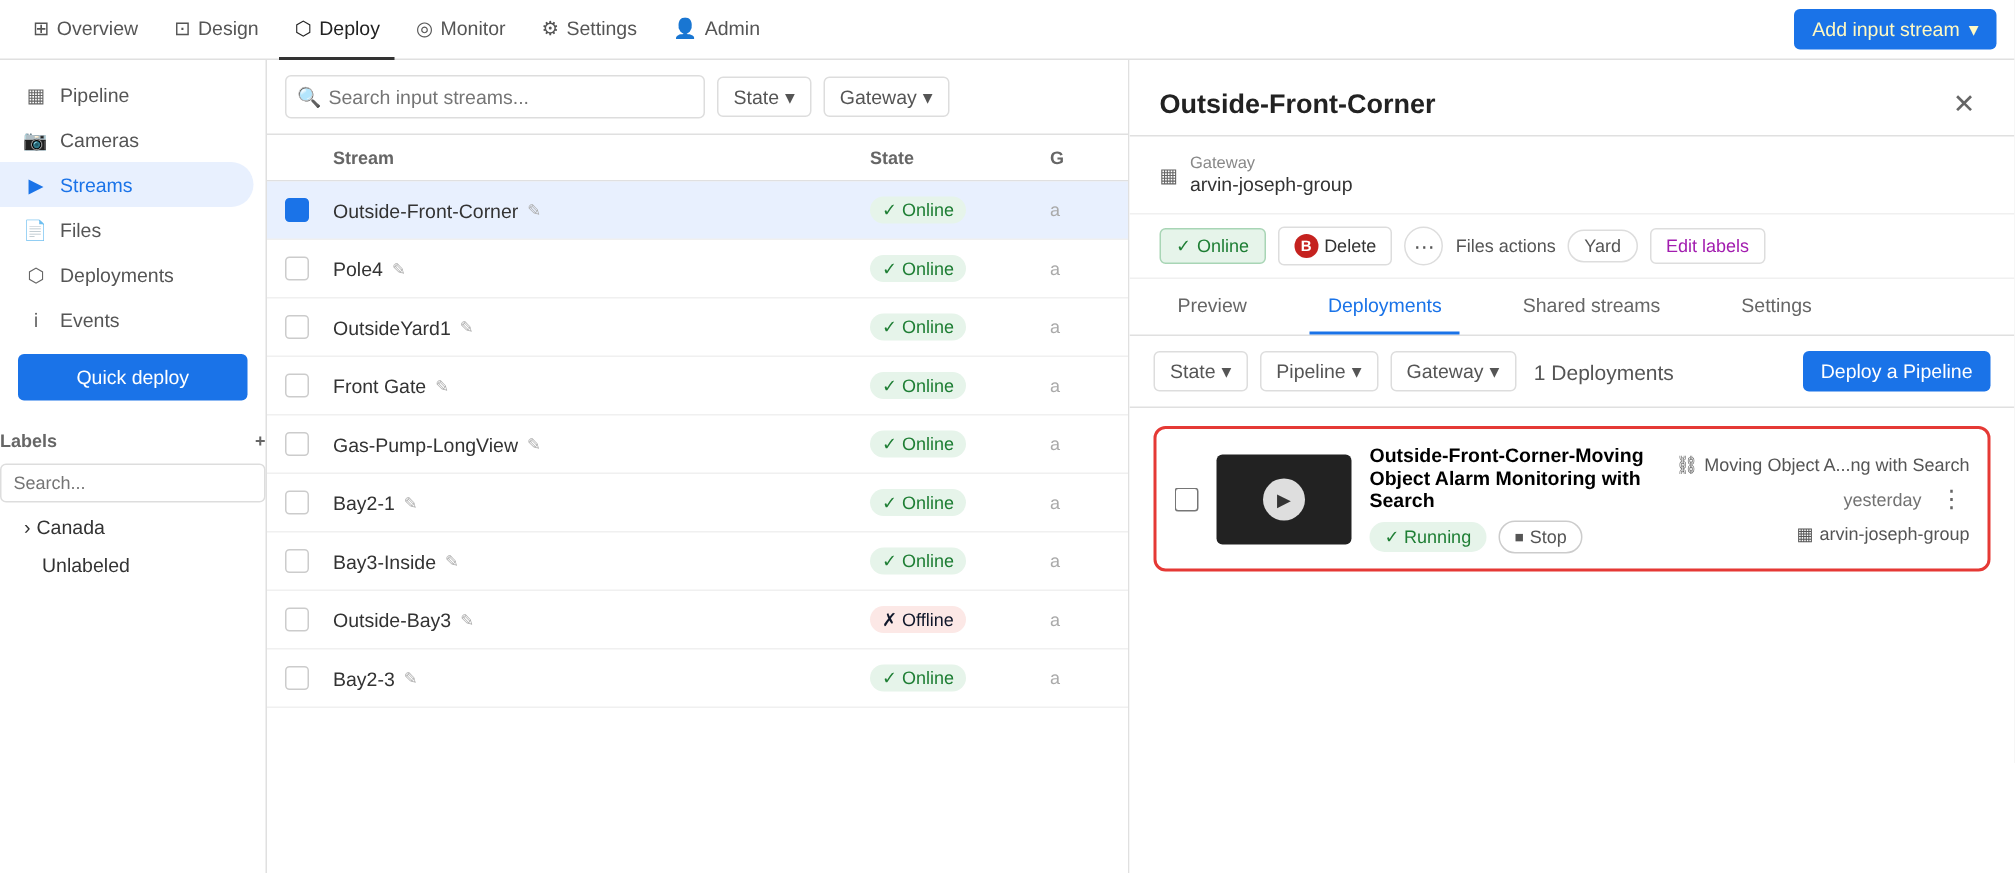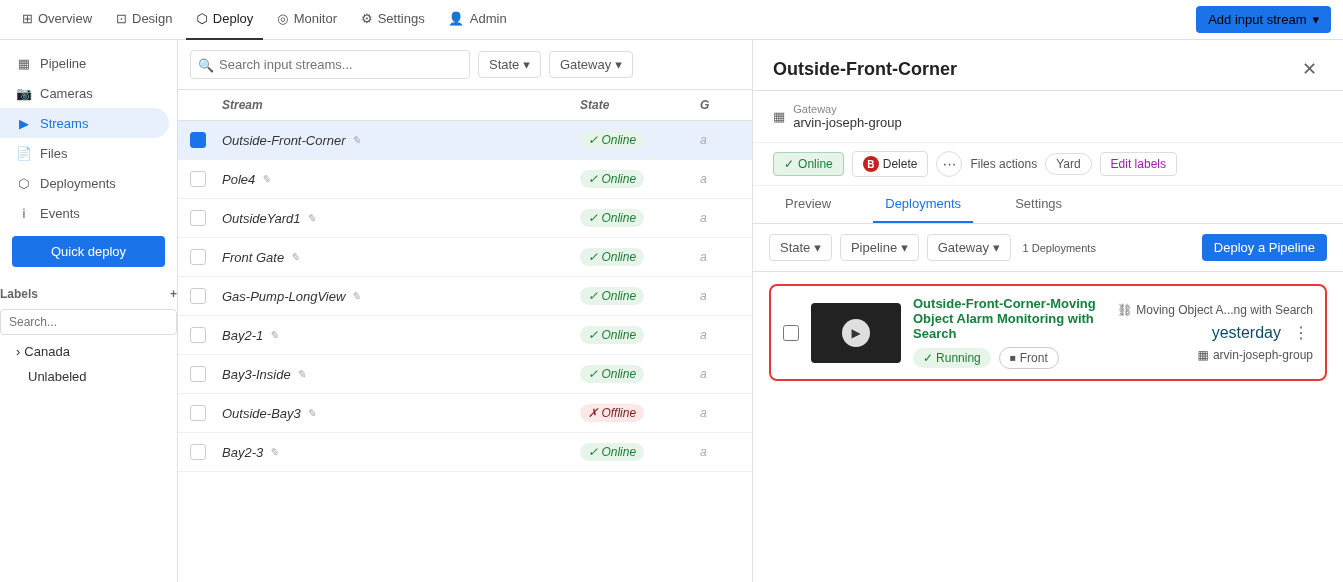--- a/index.html
+++ b/index.html
@@ -9,21 +9,21 @@
     .top-nav {
       display: flex; align-items: center; background: #fff; border-bottom: 1px solid #e0e0e0;
       height: 40px; padding: 0 12px; gap: 4px; position: relative;
     }
     .top-nav-item {
       display: flex; align-items: center; gap: 5px; padding: 0 10px; height: 40px;
       cursor: pointer; font-size: 13px; color: #555; border-bottom: 2px solid transparent;
     }
     .top-nav-item.active { color: #222; border-bottom: 2px solid #333; font-weight: 500; }
     .add-input-btn {
-      margin-left: auto; background: #1a73e8; color: #000000; border: none; border-radius: 4px;
+      margin-left: auto; background: #1a73e8; color: #fef9c3; border: none; border-radius: 4px;
       padding: 6px 12px; cursor: pointer; font-size: 13px; display: flex; align-items: center; gap: 6px;
     }
 
     
     .main-layout { display: flex; height: calc(582px - 40px); }
 
     
     .sidebar {
       width: 178px; background: #fff; border-right: 1px solid #e0e0e0;
       display: flex; flex-direction: column; padding: 8px 0; flex-shrink: 0;
@@ -54,30 +54,30 @@
     .stream-list-toolbar { display: flex; align-items: center; gap: 8px; padding: 10px 12px; border-bottom: 1px solid #e0e0e0; }
     .search-input-wrap { position: relative; flex: 1; max-width: 280px; }
     .search-input-wrap input { width: 100%; border: 1px solid #ddd; border-radius: 4px; padding: 6px 8px 6px 28px; font-size: 13px; outline: none; color: #555; }
     .search-icon { position: absolute; left: 8px; top: 50%; transform: translateY(-50%); color: #888; font-size: 13px; }
     .filter-btn {
       border: 1px solid #ddd; border-radius: 4px; padding: 5px 10px; background: #fff;
       font-size: 13px; cursor: pointer; display: flex; align-items: center; gap: 4px; color: #555;
     }
 
     
-    .stream-table { flex: 1; overflow-y: auto; font-style: italic; }
+    .stream-table { flex: 1; overflow-y: auto; }
     .table-header { display: grid; grid-template-columns: 32px 1fr 120px 40px; padding: 8px 12px; border-bottom: 1px solid #e0e0e0; font-size: 12px; font-weight: 600; color: #666; }
     .table-row { display: grid; grid-template-columns: 32px 1fr 120px 40px; padding: 10px 12px; border-bottom: 1px solid #f0f0f0; align-items: center; cursor: pointer; }
     .table-row.selected { background: #e8f0fe; }
     .checkbox { width: 16px; height: 16px; border: 1.5px solid #ccc; border-radius: 3px; cursor: pointer; }
     .stream-name { font-size: 13px; color: #333; display: flex; align-items: center; gap: 6px; }
     .edit-icon { color: #aaa; font-size: 11px; }
     .status-badge { display: inline-flex; align-items: center; gap: 3px; font-size: 12px; padding: 2px 8px; border-radius: 12px; }
     .status-online { background: #e6f4ea; color: #1e7e34; }
-    .status-offline { background: #fce8e6; color: #7f1d1d; }
+    .status-offline { background: #fce8e6; color: #0f172a; }
 
     
     .detail-panel { width: 590px; background: #fff; display: flex; flex-direction: column; flex-shrink: 0; overflow-y: auto; }
     .detail-header { display: flex; align-items: center; justify-content: space-between; padding: 16px 20px 8px; border-bottom: 1px solid #e0e0e0; }
     .detail-title { font-size: 18px; font-weight: 600; color: #222; }
     .close-btn { background: none; border: none; cursor: pointer; font-size: 18px; color: #666; padding: 2px 6px; }
     .detail-meta { padding: 12px 20px; display: flex; align-items: center; gap: 8px; border-bottom: 1px solid #f0f0f0; }
     .gateway-meta { display: flex; align-items: center; gap: 8px; }
     .gateway-icon { color: #666; }
     .gateway-info { display: flex; flex-direction: column; }
@@ -91,35 +91,35 @@
     .more-btn { background: none; border: 1px solid #ddd; border-radius: 50%; width: 26px; height: 26px; cursor: pointer; display: flex; align-items: center; justify-content: center; font-size: 14px; color: #555; }
 
     
     .detail-tabs { display: flex; border-bottom: 1px solid #e0e0e0; padding: 0 20px; gap: 30px; }
     .detail-tab { padding: 10px 12px; cursor: pointer; font-size: 13px; color: #666; border-bottom: 2px solid transparent; }
     .detail-tab.active { color: #1a73e8; border-bottom: 2px solid #1a73e8; font-weight: 500; }
 
     
     .deployments-toolbar { display: flex; align-items: center; gap: 8px; padding: 10px 16px; border-bottom: 1px solid #e0e0e0; }
     .deploy-pipeline-btn { margin-left: auto; background: #1a73e8; color: #fff; border: none; border-radius: 4px; padding: 6px 12px; cursor: pointer; font-size: 13px; white-space: nowrap; }
-    .deployments-count { font-size: 11px; color: #555; margin-left: 4px; }
+    .deployments-count { font-size: 14px; color: #555; margin-left: 4px; }
 
     
     .deployment-card { margin: 12px 16px; border: 2px solid #e53935; border-radius: 8px; display: flex; align-items: center; padding: 10px 12px; gap: 12px; }
     .deployment-thumbnail { width: 90px; height: 60px; background: #222; border-radius: 4px; display: flex; align-items: center; justify-content: center; cursor: pointer; flex-shrink: 0; }
     .play-btn { width: 28px; height: 28px; background: rgba(255,255,255,0.85); border-radius: 50%; display: flex; align-items: center; justify-content: center; font-size: 12px; color: #333; }
     .deployment-info { flex: 1; min-width: 0; }
-    .deployment-name { font-size: 13px; font-weight: 600; color: #15803d; margin-bottom: 6px; }
+    .deployment-name { font-size: 13px; font-weight: 600; color: #000000; margin-bottom: 6px; }
     .deployment-status-row { display: flex; align-items: center; gap: 8px; flex-wrap: wrap; }
     .running-badge { background: #e6f4ea; color: #1e7e34; border: none; border-radius: 12px; padding: 3px 10px; font-size: 12px; display: flex; align-items: center; gap: 3px; }
     .stop-btn { border: 1px solid #ccc; border-radius: 12px; padding: 3px 10px; font-size: 12px; background: #fff; cursor: pointer; display: flex; align-items: center; gap: 4px; color: #555; }
     .deployment-right { display: flex; flex-direction: column; align-items: flex-end; gap: 4px; min-width: 140px; }
     .deployment-pipeline { font-size: 12px; color: #555; display: flex; align-items: center; gap: 4px; }
     .deployment-gateway { font-size: 12px; color: #555; display: flex; align-items: center; gap: 4px; }
-    .deployment-time { font-size: 16px; color: #0c4a6e; }
+    .deployment-time { font-size: 12px; color: #737373; }
     .more-menu-btn { background: none; border: none; cursor: pointer; font-size: 16px; color: #666; padding: 2px 4px; }
 
     
     ::-webkit-scrollbar { width: 6px; }
     ::-webkit-scrollbar-track { background: transparent; }
     ::-webkit-scrollbar-thumb { background: #ccc; border-radius: 3px; }
   </style>
 </head>
 <body>
 
@@ -400,20 +400,23 @@
           <span>Edit labels</span>
         </button>
       </div>
 
       <div class="detail-tabs">
         <div class="detail-tab">
           <span>Preview</span>
         </div>
         <div class="detail-tab active">
           <span>Deployments</span>
+        </div>
+        <div class="detail-tab">
+          <span>Shared streams</span>
         </div>
         <div class="detail-tab">
           <span>Settings</span>
         </div>
       </div>
 
       <div class="deployments-toolbar">
         <button class="filter-btn">
           <span>State</span>
           <span>▾</span>
@@ -439,21 +442,21 @@
         </div>
         <div class="deployment-info">
           <div class="deployment-name">Outside-Front-Corner-Moving Object Alarm Monitoring with Search</div>
           <div class="deployment-status-row">
             <span class="running-badge">
               <span>✓</span>
               <span>Running</span>
             </span>
             <button class="stop-btn">
               <span>⏹</span>
-              <span>Front</span>
+              <span>Stop</span>
             </button>
           </div>
         </div>
         <div class="deployment-right">
           <div class="deployment-pipeline">
             <span>⛓</span>
             <span>Moving Object A...ng with Search</span>
           </div>
           <div style="display:flex;align-items:center;gap:8px;">
             <span class="deployment-time">yesterday</span>

